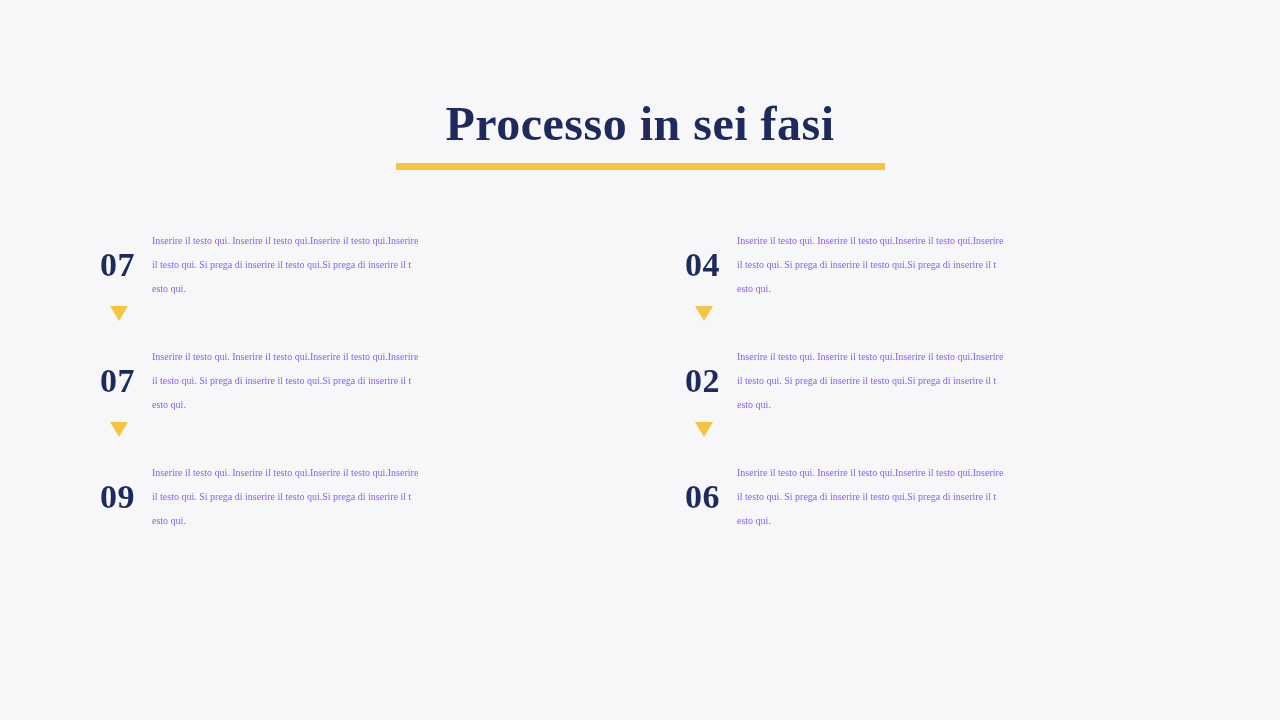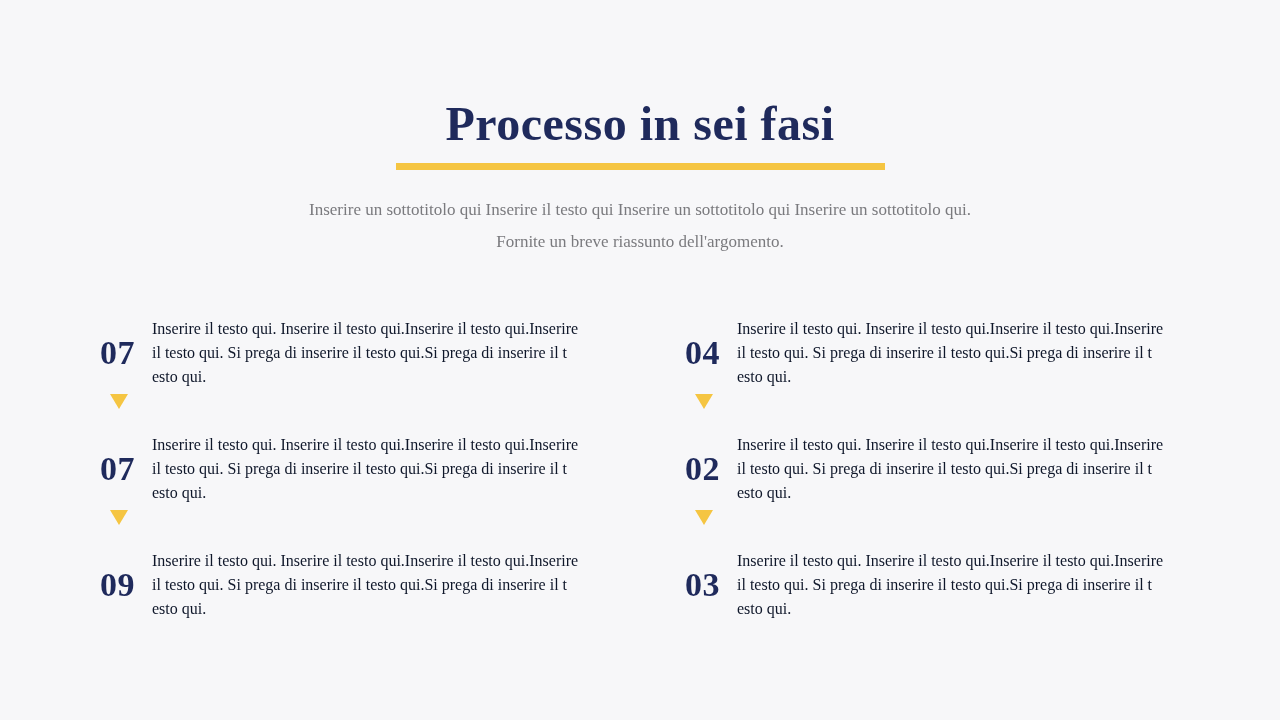--- a/index.html
+++ b/index.html
@@ -52,23 +52,23 @@
   .step-number {
     width: 52px;
     flex: 0 0 52px;
     font-size: 34px;
     font-weight: 700;
     color: #1f2a5c;
     letter-spacing: 0.5px;
   }
   .step-text {
     width: 400px;
-    font-size: 16px;
+    font-size: 10px;
     line-height: 24px;
-    color: #0f172a;
+    color: #8b5cf6;
     font-weight: 400;
   }
   .step-text .line {
     white-space: nowrap;
   }
   .down-arrow {
     width: 0;
     height: 0;
     border-left: 9px solid transparent;
     border-right: 9px solid transparent;
@@ -78,24 +78,20 @@
 </style>
 </head>
 <body>
 
 <div class="slide">
 
   <h1 class="slide-title">Processo in sei fasi</h1>
 
   <div class="title-underline"></div>
 
-  <div class="subtitle">
-    <div>Inserire un sottotitolo qui Inserire il testo qui Inserire un sottotitolo qui Inserire un sottotitolo qui.</div>
-    <div>Fornite un breve riassunto dell'argomento.</div>
-  </div>
 
   <div class="steps-grid">
 
     <div class="steps-column">
 
       <div class="step-item">
         <div class="step-number">07</div>
         <div class="step-text">
           <div class="line">Inserire il testo qui. Inserire il testo qui.Inserire il testo qui.Inserire</div>
           <div class="line">il testo qui. Si prega di inserire il testo qui.Si prega di inserire il t</div>
@@ -145,21 +141,21 @@
         <div class="step-text">
           <div class="line">Inserire il testo qui. Inserire il testo qui.Inserire il testo qui.Inserire</div>
           <div class="line">il testo qui. Si prega di inserire il testo qui.Si prega di inserire il t</div>
           <div class="line">esto qui.</div>
         </div>
       </div>
 
       <div class="down-arrow"></div>
 
       <div class="step-item">
-        <div class="step-number">03</div>
+        <div class="step-number">06</div>
         <div class="step-text">
           <div class="line">Inserire il testo qui. Inserire il testo qui.Inserire il testo qui.Inserire</div>
           <div class="line">il testo qui. Si prega di inserire il testo qui.Si prega di inserire il t</div>
           <div class="line">esto qui.</div>
         </div>
       </div>
 
     </div>
 
   </div>

